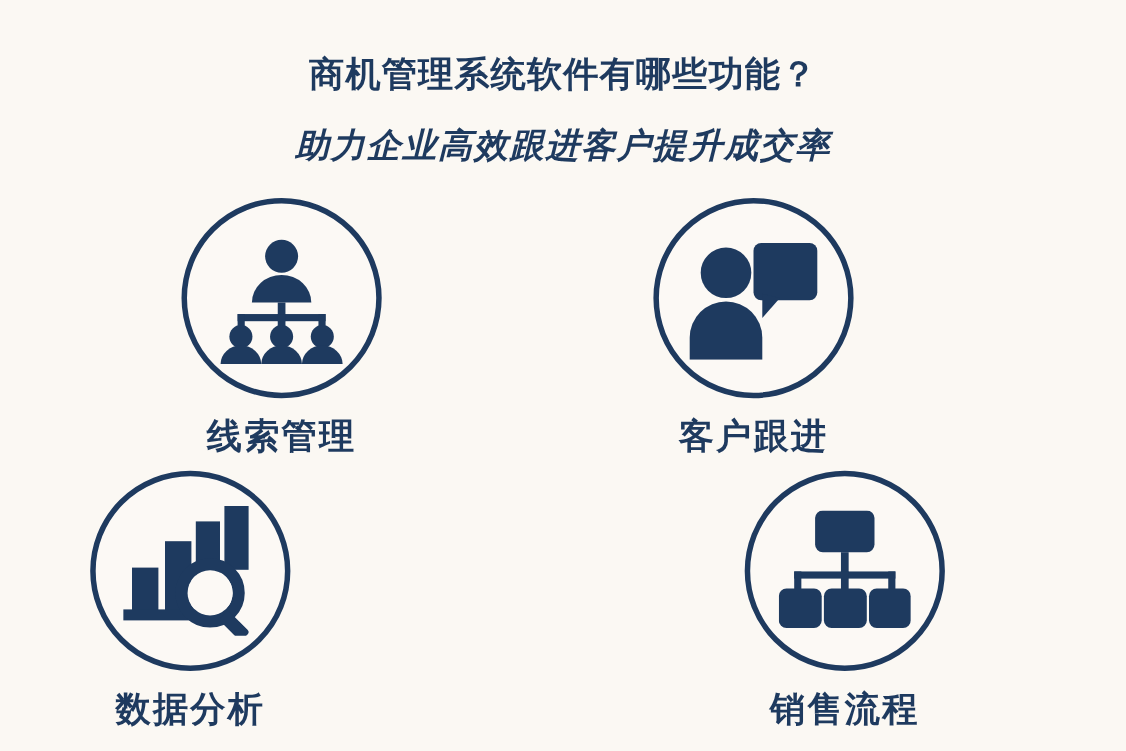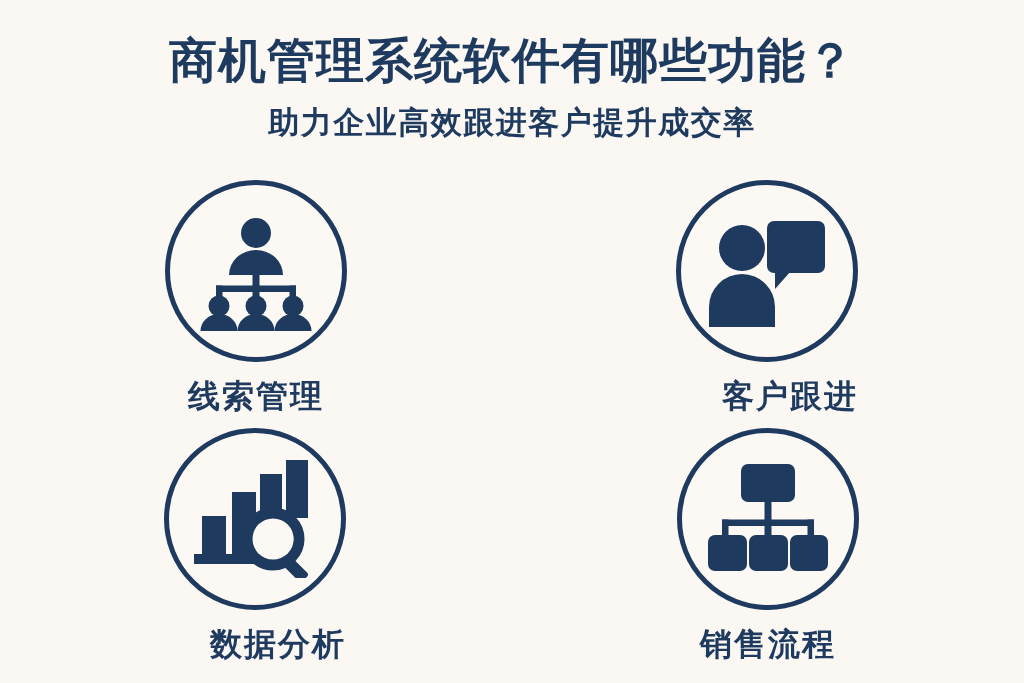--- a/index.html
+++ b/index.html
@@ -27,37 +27,38 @@
   
   .header {
     position: absolute;
     top: 34px;
     left: 0;
     width: 1024px;
     text-align: center;
   }
 
   .poster-title {
-    margin: 0;
-    font-size: 48px;
+    margin: 16px;
+    font-size: 32px;
     line-height: 1.12;
     font-weight: bold;
     color: #1E3A5F;
     letter-spacing: 1px;
     white-space: nowrap;
   }
 
   .poster-subtitle {
-    margin: 16px 0 0 0;
+    margin: 28px 0 0 0;
     font-size: 31px;
     line-height: 1.2;
     font-weight: bold;
     color: #22395B;
     letter-spacing: 1.5px;
     white-space: nowrap;
+    font-style: italic;
   }
 
   
   .feature-grid {
     position: absolute;
     top: 180px;
     left: 0;
     width: 1024px;
     height: 490px;
     display: grid;
@@ -66,21 +67,21 @@
   }
 
   .feature-cell {
     display: flex;
     flex-direction: column;
     align-items: center;
     justify-content: flex-start;
   }
   
   .feature-cell.col-left  { }
-  .feature-cell.col-right { padding-right: 166px; align-items: flex-end; }
+  .feature-cell.col-right { padding-right: 166px; }
 
   .feature-circle {
     width: 182px;
     height: 182px;
     border: 5px solid #1E3A5F;
     border-radius: 50%;
     background: #FCF9F5;
     display: flex;
     align-items: center;
     justify-content: center;

